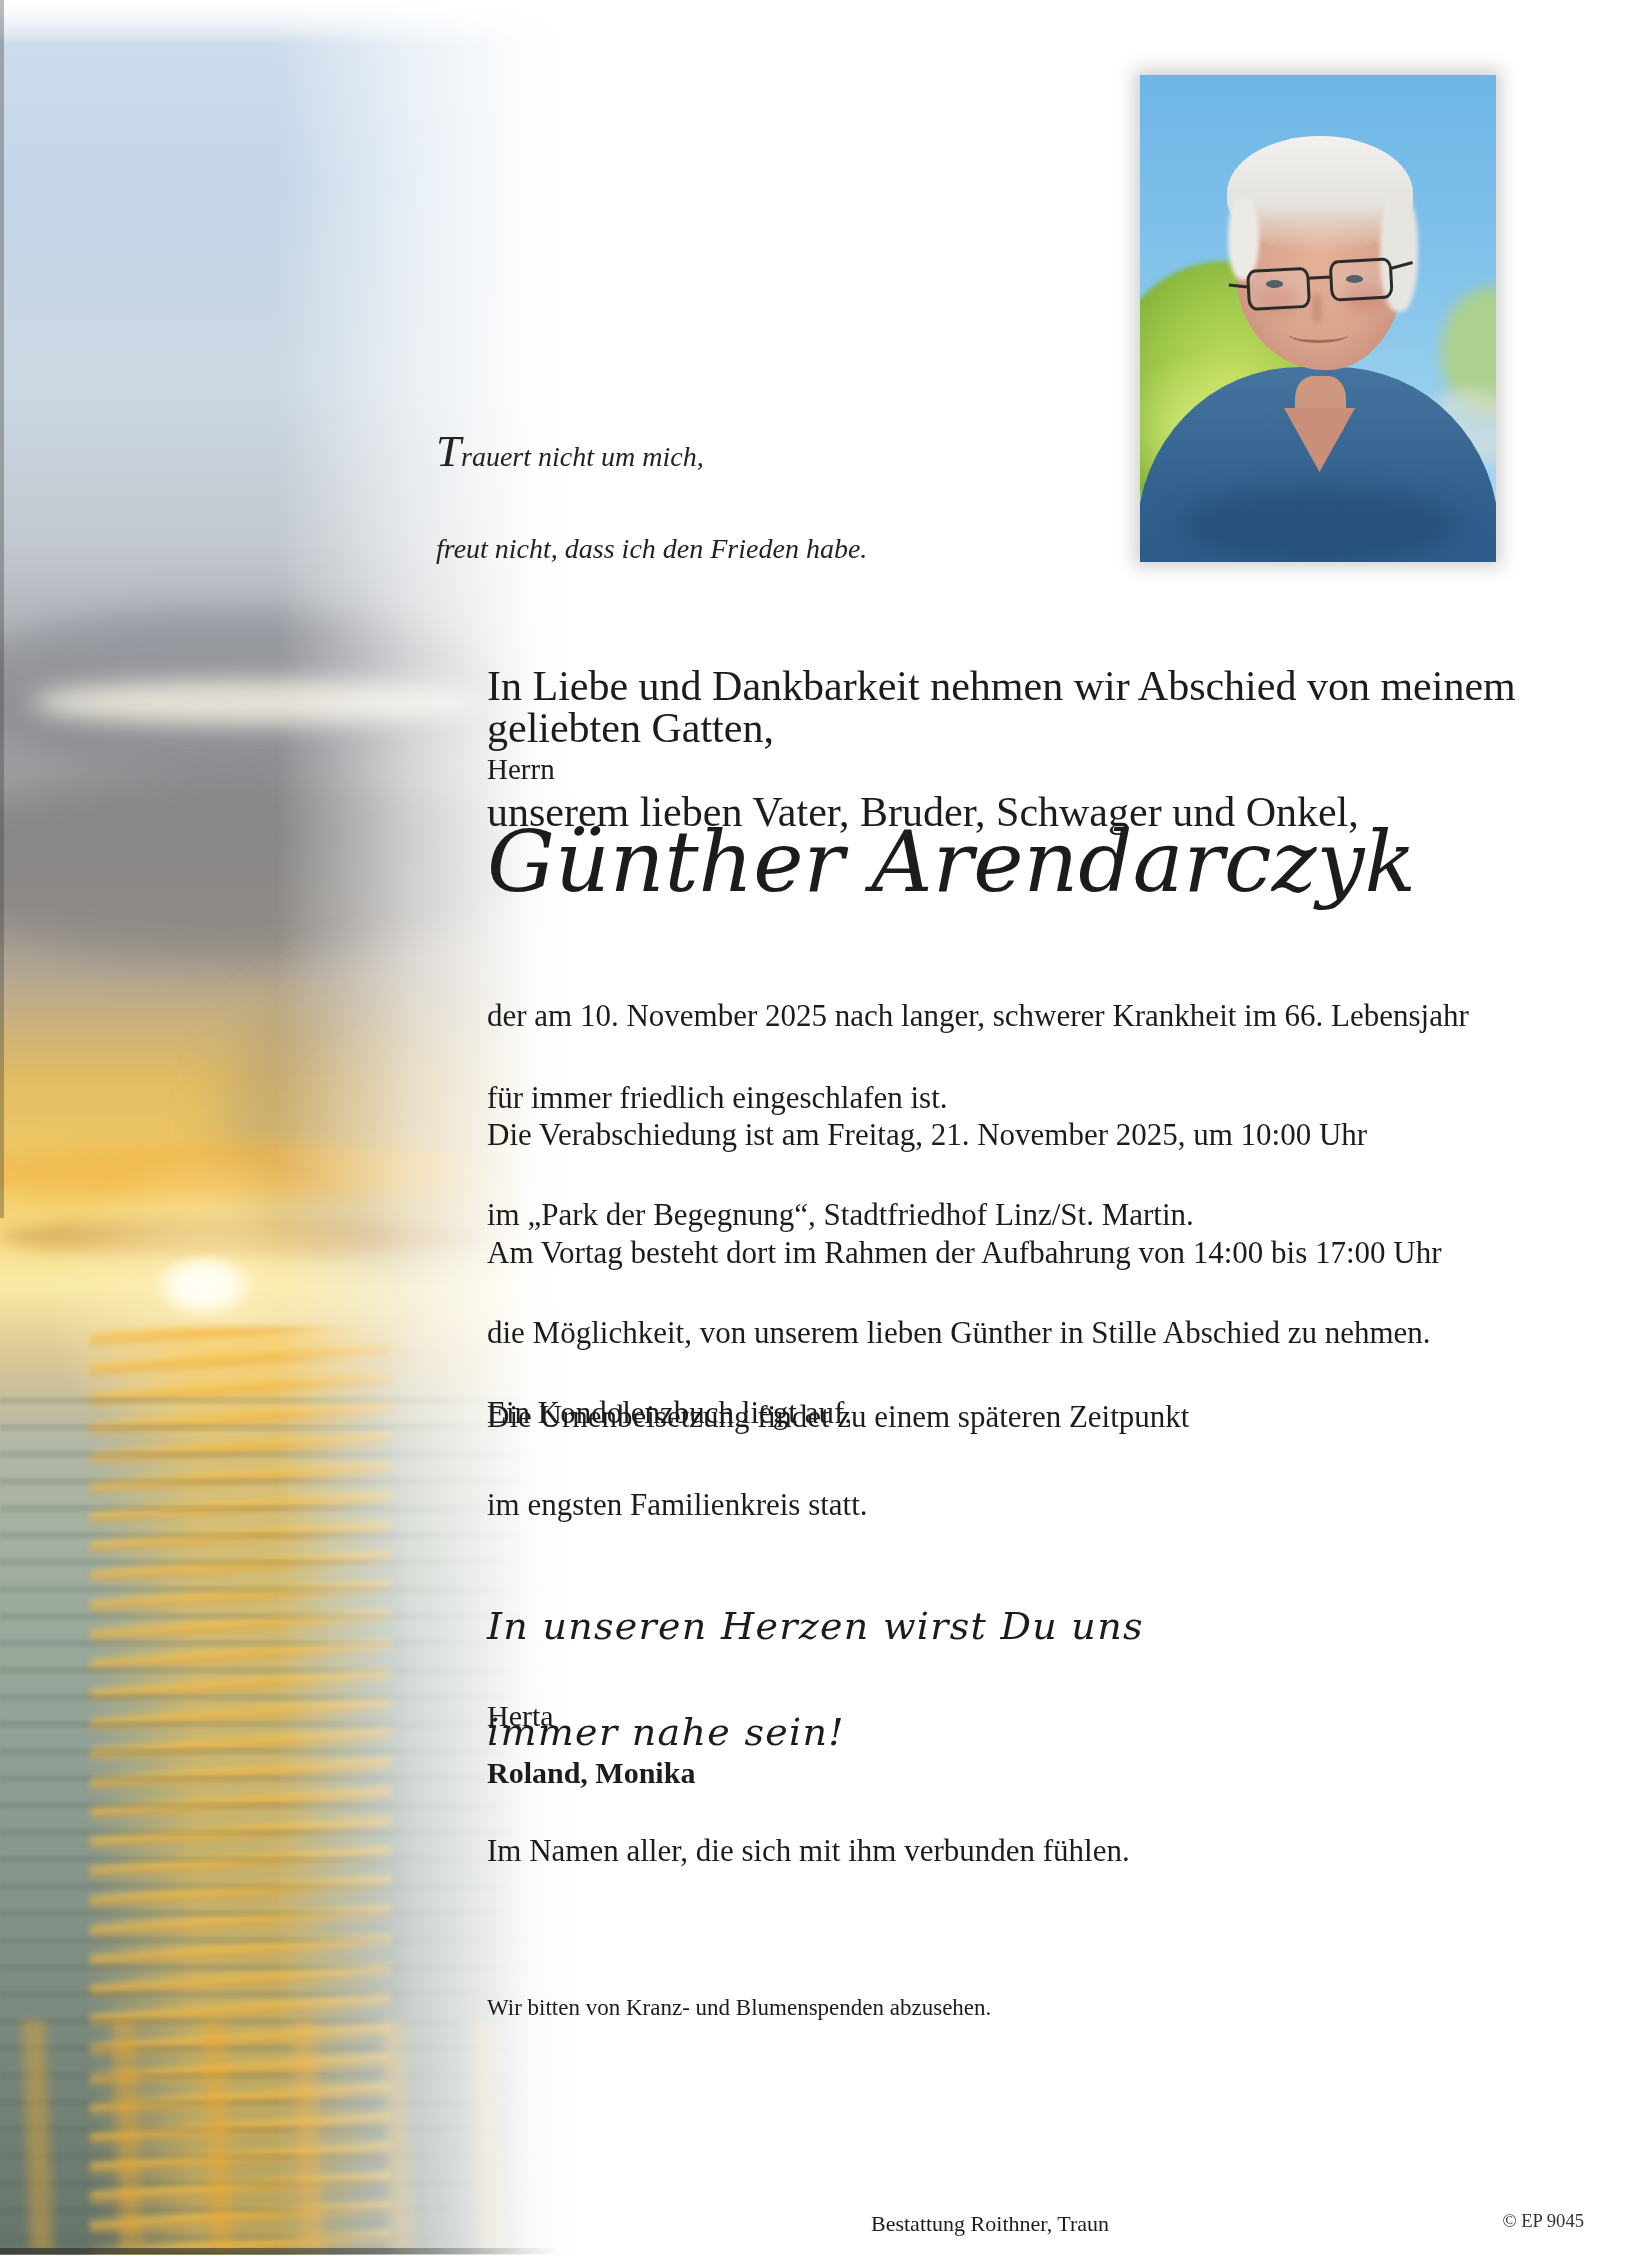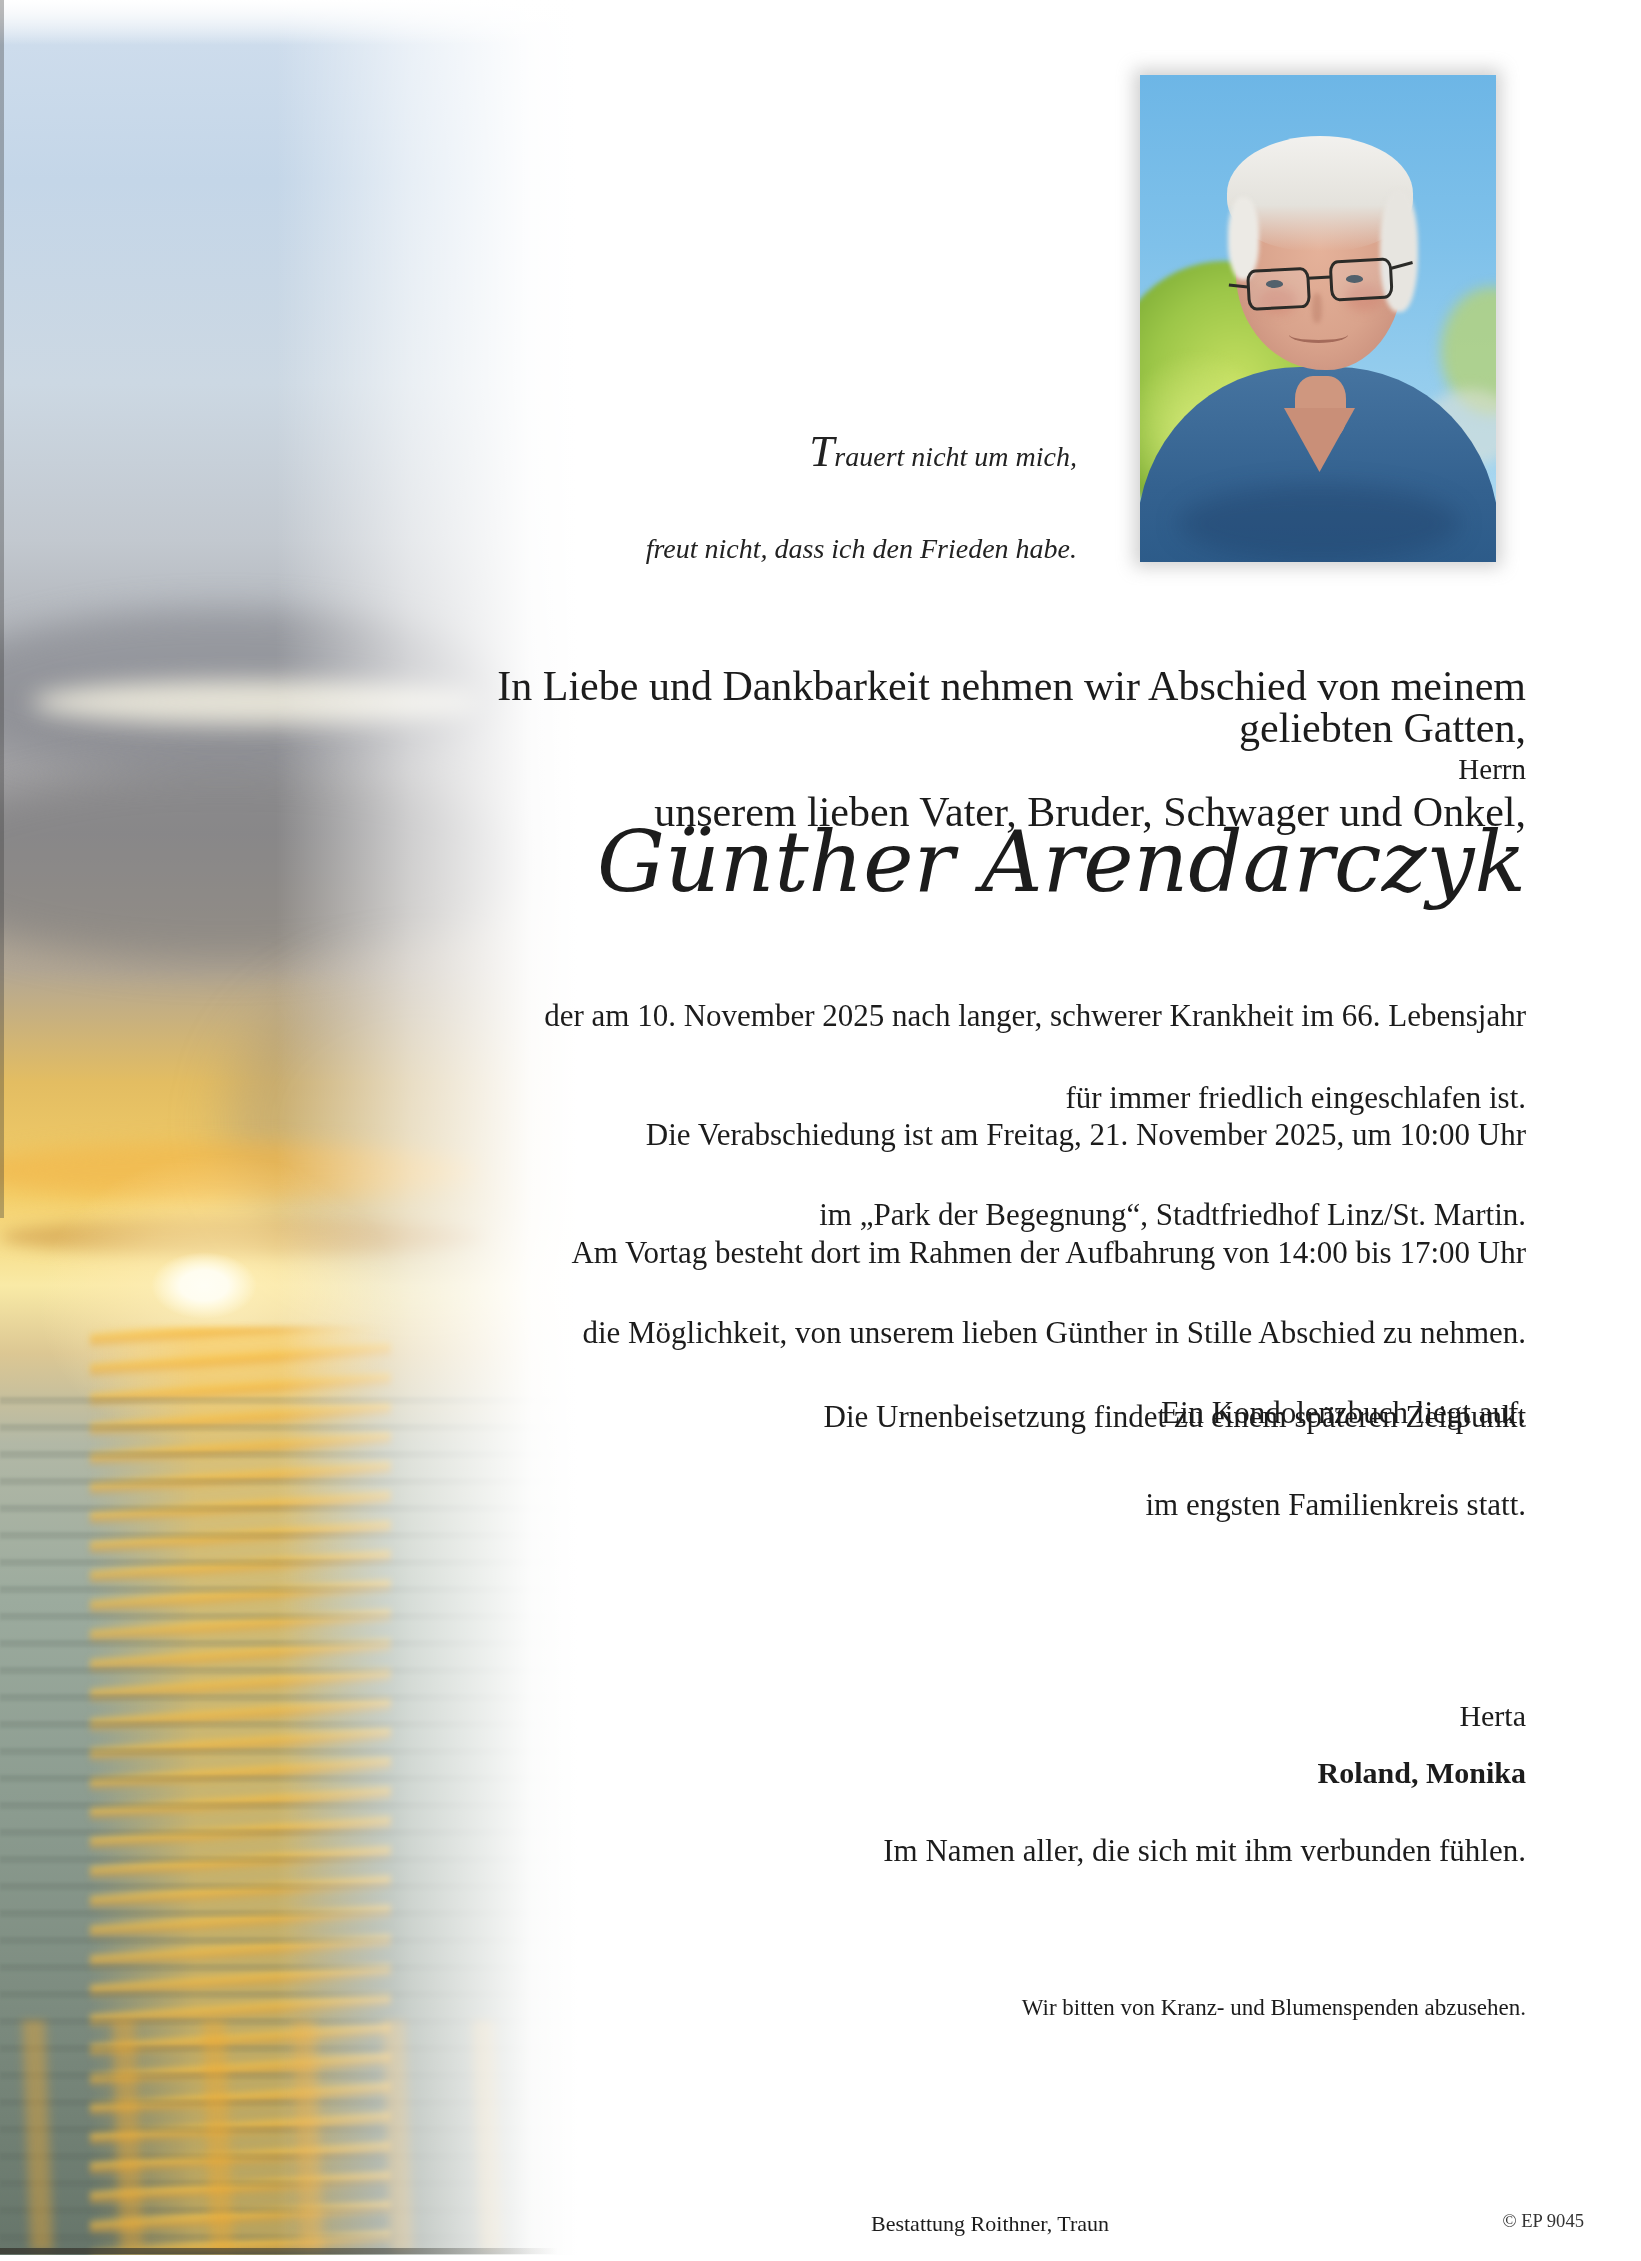--- a/index.html
+++ b/index.html
@@ -86,21 +86,21 @@
   .bridge { position:absolute; left:65px; top:18px; width:23px; height:3.2px; background:#2b2b28; }
   .temple-l { position:absolute; left:-14px; top:22px; width:19px; height:3.2px; background:#2b2b28; transform:rotate(9deg); }
   .temple-r { position:absolute; left:149px; top:10.3px; width:22px; height:3.2px; background:#2b2b28; transform:rotate(-12deg); }
   .eye { position:absolute; width:16.7px; height:7.7px; border-radius:50%; background:#3a4a55; }
   .eye.l { left:126px; top:205px; } .eye.r { left:206px; top:200px; }
   .nose { left:172px; top:218px; width:10.3px; height:29.5px; background:rgba(165,100,80,.30); border-radius:40%; filter:blur(1.9px); }
   .mouth { left:149px; top:251px; width:59px; height:16.7px; border-bottom:3.2px solid rgba(120,60,50,.55);
     border-radius:0 0 50% 50%; }
 
   
-  .tblock { position:absolute; text-align:right; white-space:pre-line; }
+  .tblock { position:absolute; text-align:left; white-space:pre-line; }
   .quote-block { left:436px; top:382px; width:641px; font-style:italic; font-size:28px; line-height:46px; color:#222; }
   .quote-l1::first-letter { font-size:45px; }
   .col { left:487px; width:1039px; }
   .intro   { top:623px;  font-size:42px; line-height:42px; }
   .herrn   { top:754px; font-size:29px; line-height:31px; }
   .name    { top:805px; font-size:85px; line-height:114px; font-style:italic; font-family:"DejaVu Serif","Liberation Serif",serif; }
   .death   { top:954px; font-size:31px; line-height:41px; }
   .farewell{ top:1075px; font-size:31px; line-height:40px; }
   .laying  { top:1193px; font-size:31px; line-height:40px; }
   .urn     { top:1351px; font-size:31px; line-height:44px; }
@@ -192,20 +192,24 @@
     <p>Am Vortag besteht dort im Rahmen der Aufbahrung von 14:00 bis 17:00 Uhr</p>
     <p>die Möglichkeit, von unserem lieben Günther in Stille Abschied zu nehmen.</p>
     <p>Ein Kondolenzbuch liegt auf.</p>
   </div>
 
   <div class="tblock col urn">
     <p>Die Urnenbeisetzung findet zu einem späteren Zeitpunkt</p>
     <p>im engsten Familienkreis statt.</p>
   </div>
 
+  <div class="tblock col closing">
+    <p>In unseren Herzen wirst Du uns</p>
+    <p>immer nahe sein!</p>
+  </div>
 
   <div class="tblock col herta">Herta</div>
   <div class="tblock col roland">Roland, Monika</div>
   <div class="tblock col imnamen">Im Namen aller, die sich mit ihm verbunden fühlen.</div>
 
   <div class="tblock col request">Wir bitten von Kranz- und Blumenspenden abzusehen.</div>
 
   <div class="tblock funeral">Bestattung Roithner, Traun</div>
   <div class="tblock printcode">© EP 9045</div>
 

